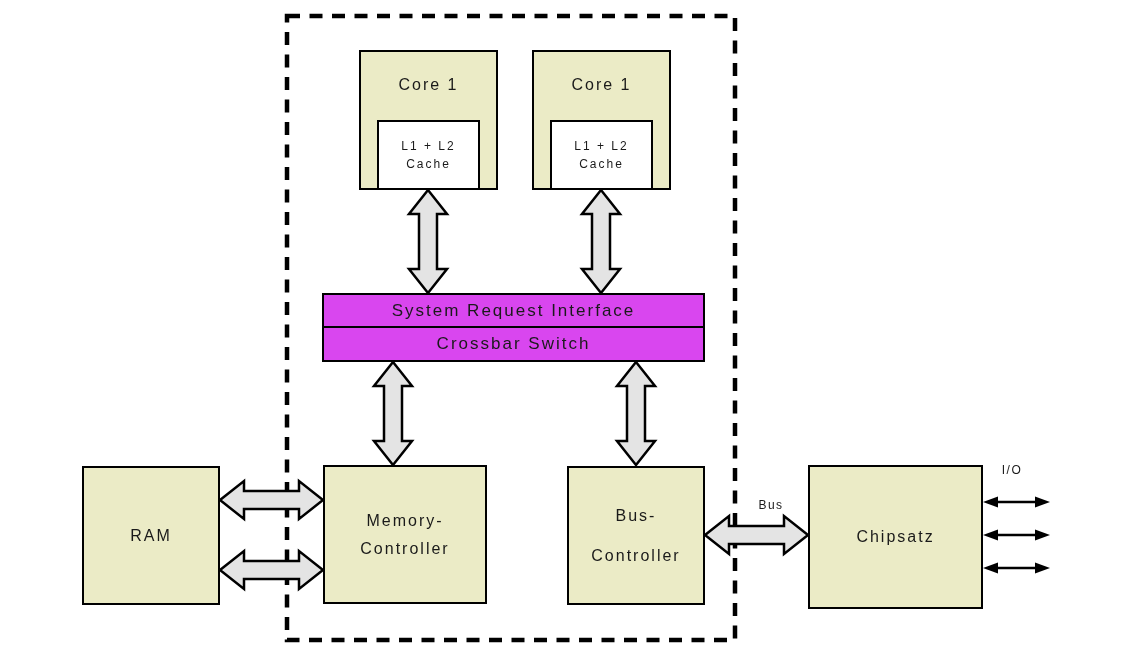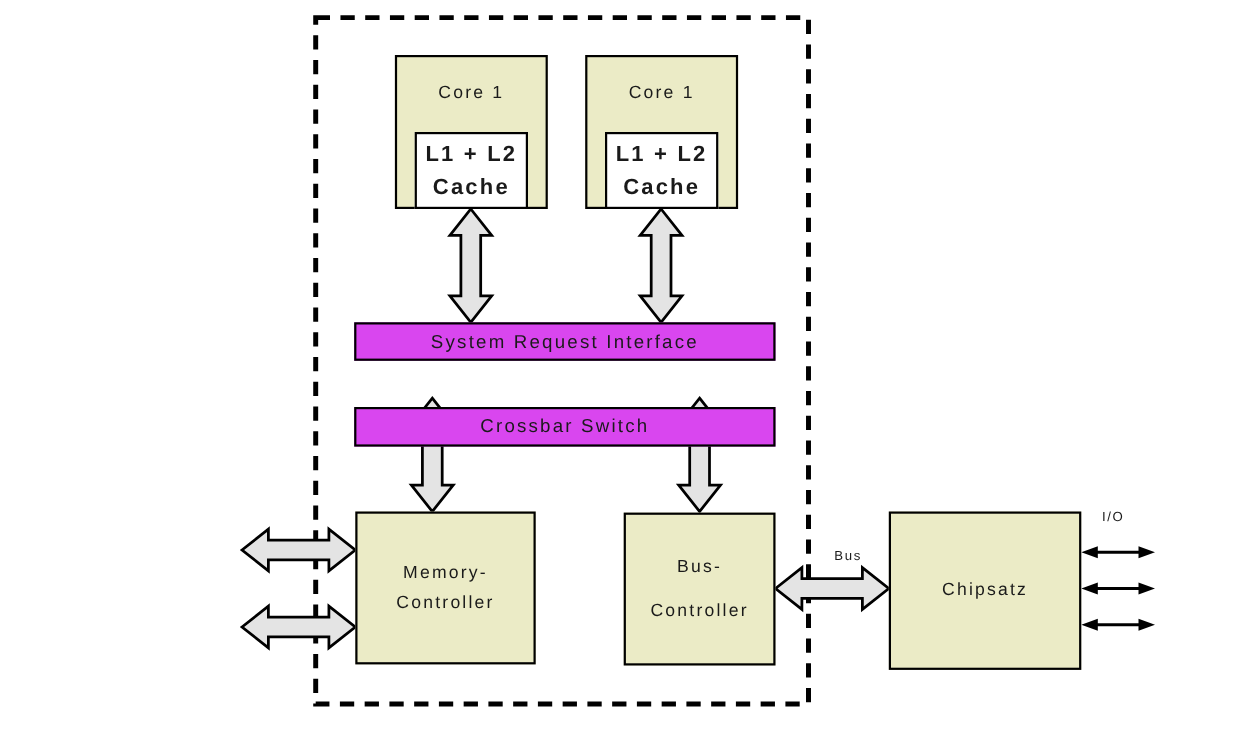--- a/index.html
+++ b/index.html
@@ -53,22 +53,21 @@
     position: absolute;
     left: 0; right: 0;
     top: 0;
     height: 66px;
     display: flex;
     align-items: center;
     justify-content: center;
   }
   .cache-box {
     line-height: 1.5;
-    font-size: 20px;
-    font-weight: bold;
+    font-size: 12px;
   }
   .float-label {
     position: absolute;
     color: #1a1a1a;
     font-size: 12px;
     letter-spacing: 1.5px;
     text-align: center;
   }
   .block-arrow {
     fill: #e4e4e4;
@@ -141,24 +140,27 @@
     <span>Cache</span>
   </div>
   <div class="box white cache-box" style="left:550px; top:120px; width:103px; height:70px;">
     <span>L1 + L2</span>
     <span>Cache</span>
   </div>
 
   <div class="bar" style="left:322px; top:293px; width:383px; height:35px;">
     <span>System Request Interface</span>
   </div>
-  <div class="bar" style="left:322px; top:326px; width:383px; height:36px;margin-top:44px;">
+  <div class="bar" style="left:322px; top:326px; width:383px; height:36px;">
     <span>Crossbar Switch</span>
   </div>
 
+  <div class="box" style="left:82px; top:466px; width:138px; height:139px;">
+    <span>RAM</span>
+  </div>
 
   <div class="box" style="left:323px; top:465px; width:164px; height:139px;">
     <span>Memory-</span>
     <span>Controller</span>
   </div>
 
   <div class="box" style="left:567px; top:466px; width:138px; height:139px;gap:12px;">
     <span>Bus-</span>
     <span>Controller</span>
   </div>

